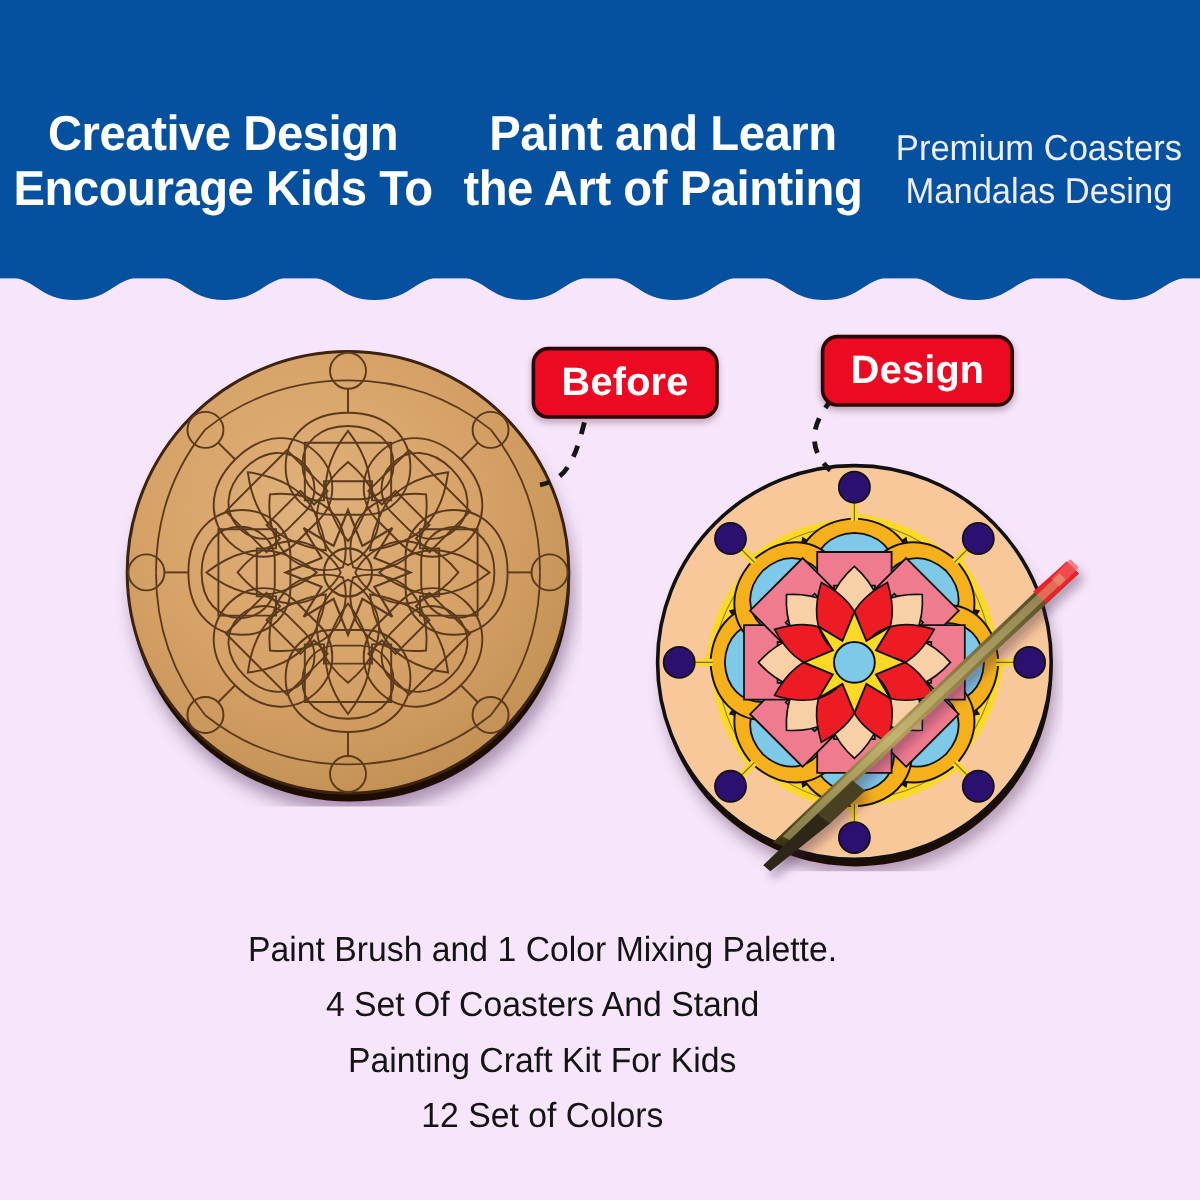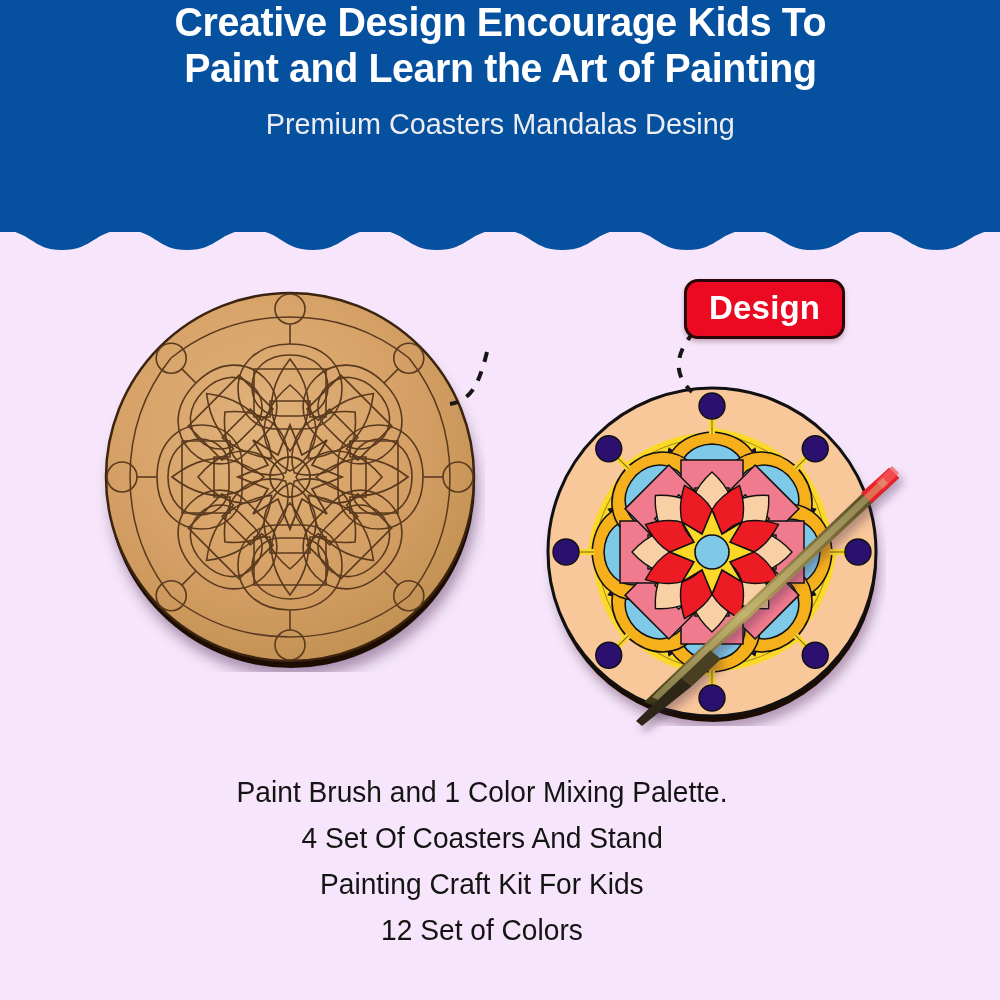--- a/index.html
+++ b/index.html
@@ -16,22 +16,22 @@
 
   
   .banner {
     position: absolute; left: 0; top: 0;
     width: 1000px; height: 252px;
   }
   .banner-fill { position: absolute; left:0; top:0; width:1000px; height:232px; background:#05509F; }
   .banner-wave { position: absolute; left:0; top:216px; width:1000px; height:40px; display:block; }
   .banner-text {
     position: absolute; left: 0; top: 0; width: 1000px; height: 232px;
-    display: flex; flex-direction: column; align-items: center; justify-content: flex-start;
-    box-sizing: border-box;
+    display: flex; align-items: center; justify-content: flex-start;
+    padding-top: 38px; box-sizing: border-box;
   }
   .headline {
     color: #ffffff;
     font-weight: 700;
     font-size: 41px;
     line-height: 1.12;
     letter-spacing: -0.4px;
     text-align: center;
     margin: 0;
     font-stretch: condensed;
@@ -71,22 +71,22 @@
   
   .coaster { position: absolute; }
   .coaster-blank { left: 95px; top: 282px; width: 390px; height: 390px; }
   .coaster-painted { left: 538px; top: 378px; width: 348px; height: 348px; }
 
   
   .brush { position: absolute; left: 600px; top: 440px; width: 320px; height: 300px; }
 
   
   .features {
-    position: absolute; left: 16px; top: 778px; width: 904px;
-    display: flex; flex-direction: column; align-items: center; padding-left: 14px;
+    position: absolute; left: 0; top: 778px; width: 904px;
+    display: flex; flex-direction: column; align-items: center;
   }
   .feature-line {
     color: #141414;
     font-size: 29px;
     font-weight: 400;
     line-height: 1.0;
     margin: 0 0 17px 0;
     text-align: center;
     transform: scaleX(0.97);
   }
@@ -530,20 +530,21 @@
 
       <path d="M283,38 L288,43 L58,260 L52,257 Z" fill="#D8C98A" opacity="0.45"></path>
     </g>
   </svg>
 
   <svg class="connector" viewBox="0 0 1000 1000">
     <path d="M487,352 C 478,388 470,400 450,404" fill="none" stroke="#161616" stroke-width="4" stroke-dasharray="10 10" stroke-linecap="butt"></path>
     <path d="M694,332 C 676,352 672,374 692,392" fill="none" stroke="#161616" stroke-width="4" stroke-dasharray="10 10" stroke-linecap="butt"></path>
   </svg>
 
+  <div class="badge badge-before">Before</div>
   <div class="badge badge-after">Design</div>
 
   <div class="features">
     <div class="feature-line">Paint Brush and 1 Color Mixing Palette.</div>
     <div class="feature-line">4 Set Of Coasters And Stand</div>
     <div class="feature-line">Painting Craft Kit For Kids</div>
     <div class="feature-line">12 Set of Colors</div>
   </div>
 
 </div>

